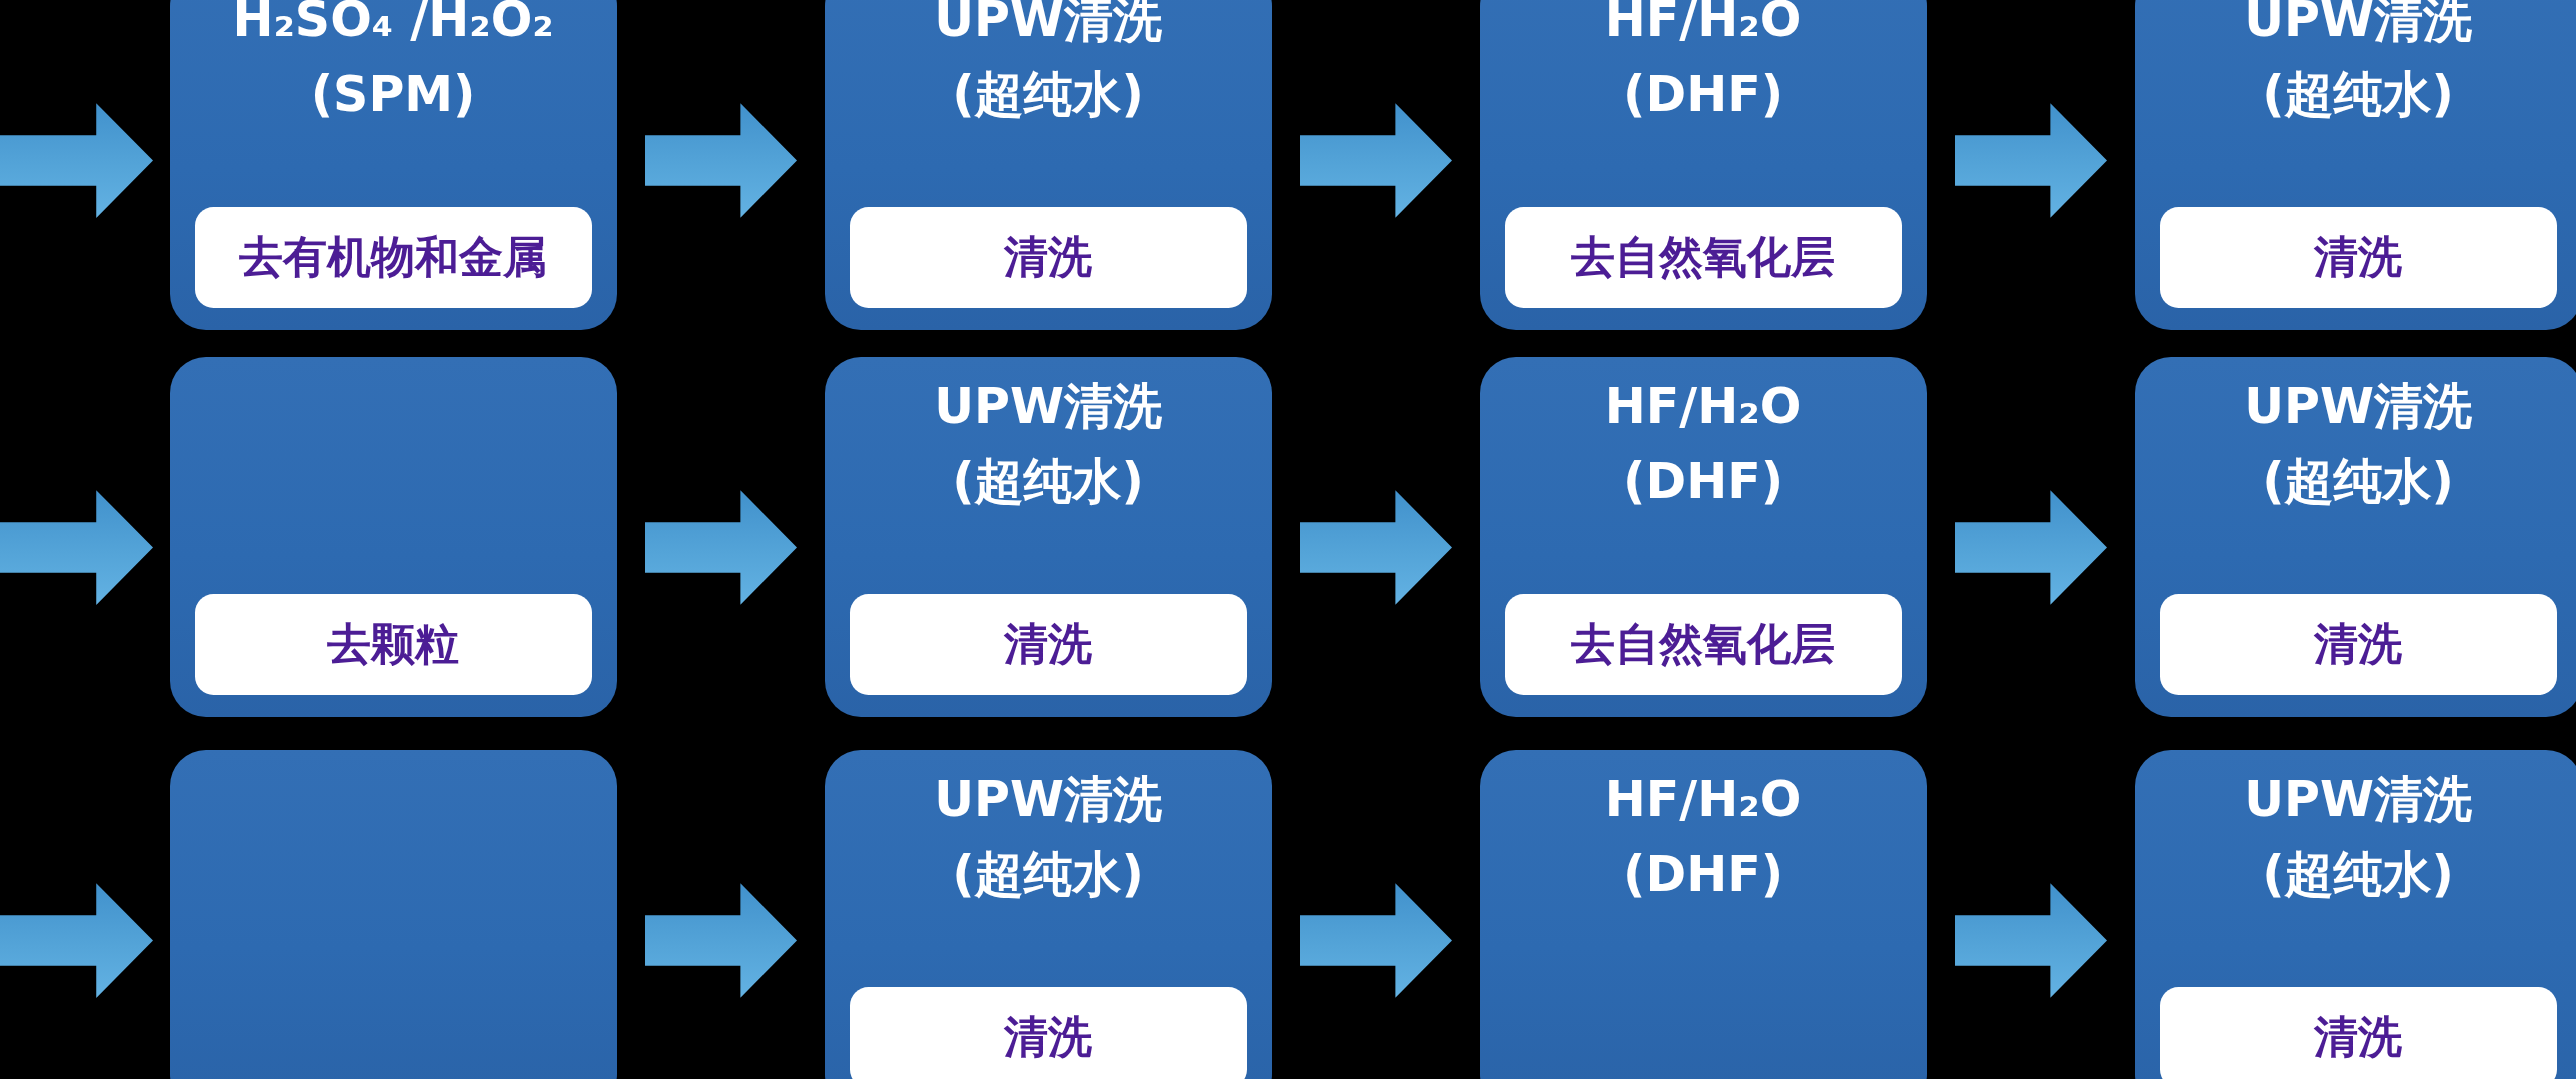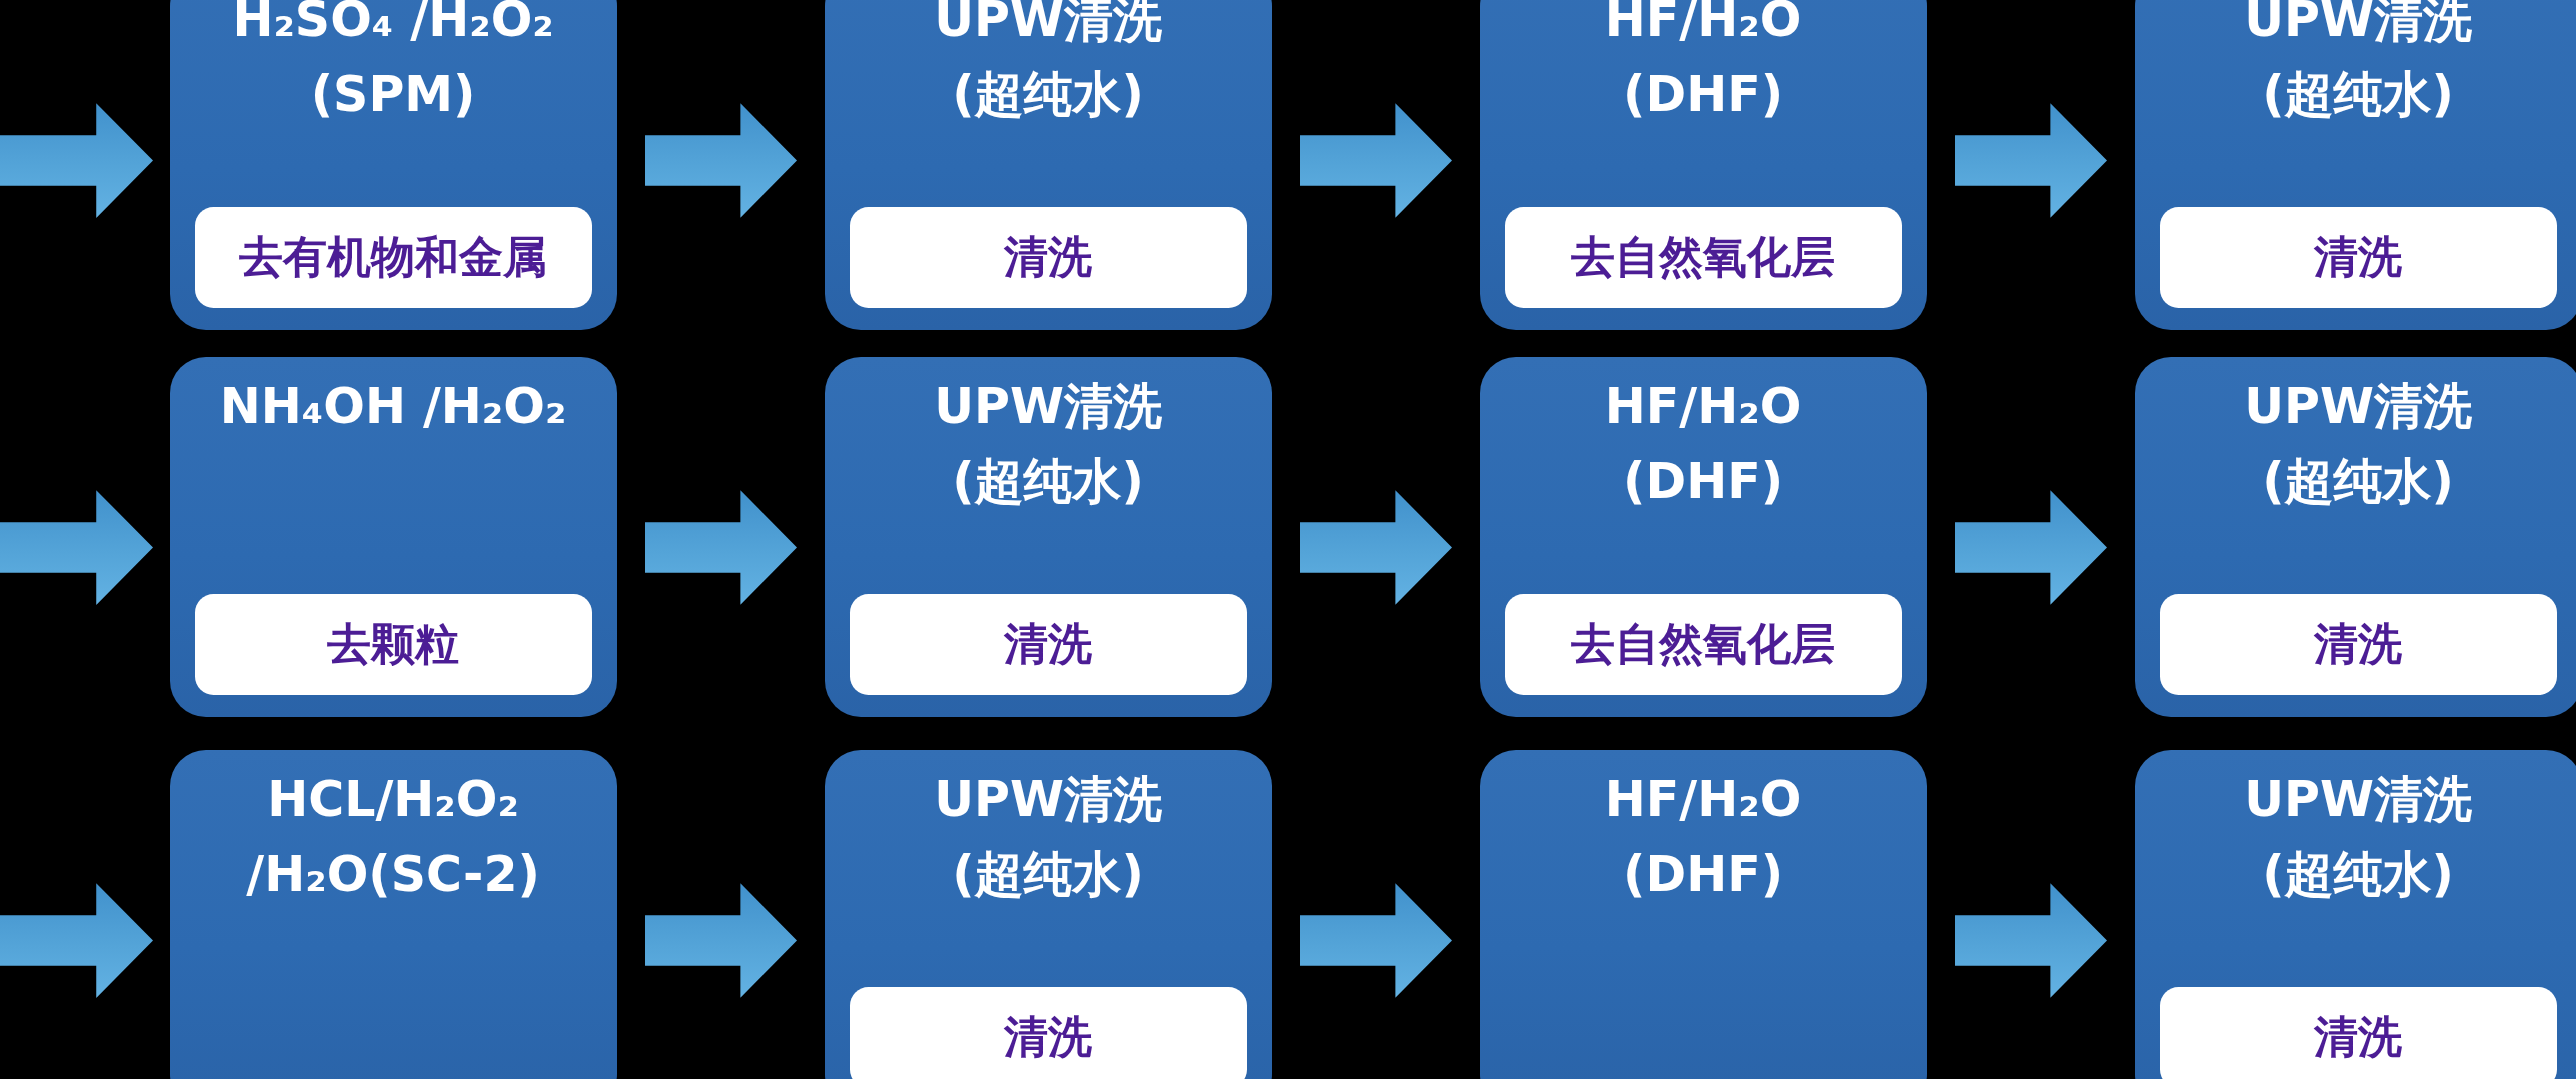--- a/index.html
+++ b/index.html
@@ -147,21 +147,20 @@
     </div>
   </div>
 
   <div class="flow-row r2">
     <svg class="arrow entry" viewBox="0 0 248 186">
         <polygon points="0,52 156,52 156,0 248,93 156,186 156,134 0,134" fill="url(#arrowGrad)"></polygon>
       </svg>
 
     <div class="step">
       <div class="step-title">
-        <div class="title-line">NH₄OH /H₂O₂</div>
       </div>
       <div class="func-label">去颗粒</div>
     </div>
 
     <svg class="arrow mid" viewBox="0 0 247 186">
         <polygon points="0,52 155,52 155,0 247,93 155,186 155,134 0,134" fill="url(#arrowGrad)"></polygon>
       </svg>
 
     <div class="step">
       <div class="step-title">
@@ -195,24 +194,20 @@
       <div class="func-label">清洗</div>
     </div>
   </div>
 
   <div class="flow-row r3">
     <svg class="arrow entry" viewBox="0 0 248 186">
         <polygon points="0,52 156,52 156,0 248,93 156,186 156,134 0,134" fill="url(#arrowGrad)"></polygon>
       </svg>
 
     <div class="step">
-      <div class="step-title">
-        <div class="title-line">HCL/H₂O₂</div>
-        <div class="title-line">/H₂O(SC-2)</div>
-      </div>
     </div>
 
     <svg class="arrow mid" viewBox="0 0 247 186">
         <polygon points="0,52 155,52 155,0 247,93 155,186 155,134 0,134" fill="url(#arrowGrad)"></polygon>
       </svg>
 
     <div class="step">
       <div class="step-title">
         <div class="title-line">UPW清洗</div>
         <div class="title-line">(超纯水)</div>

